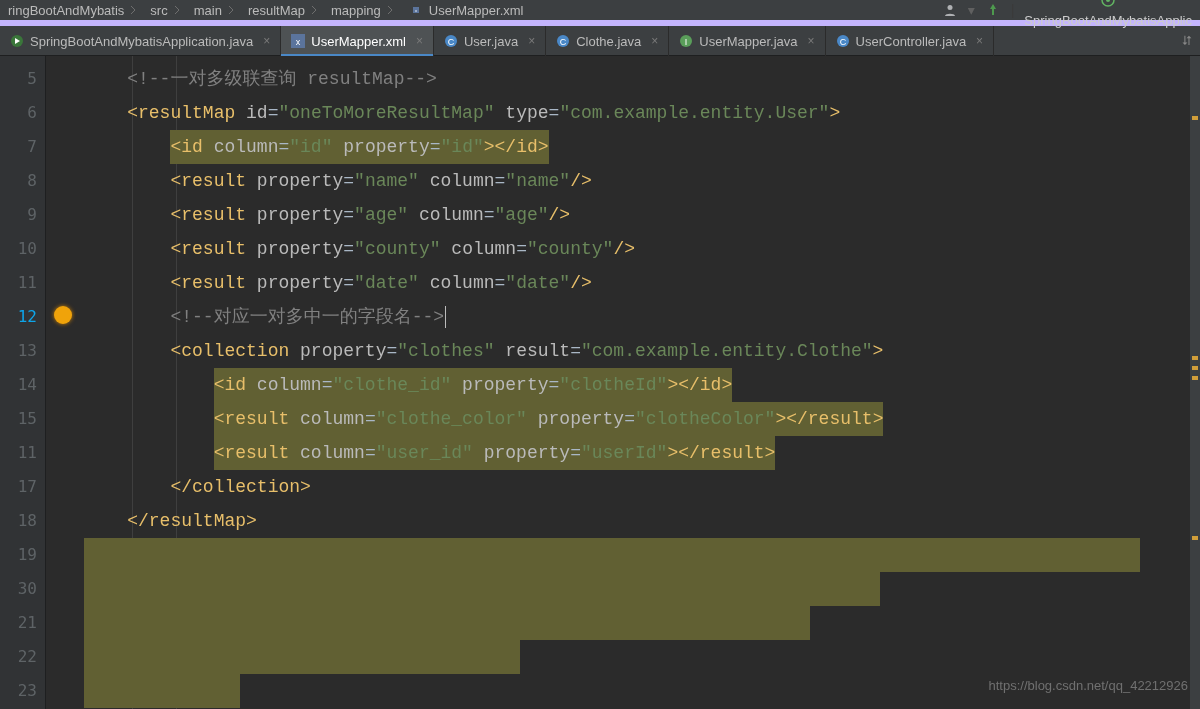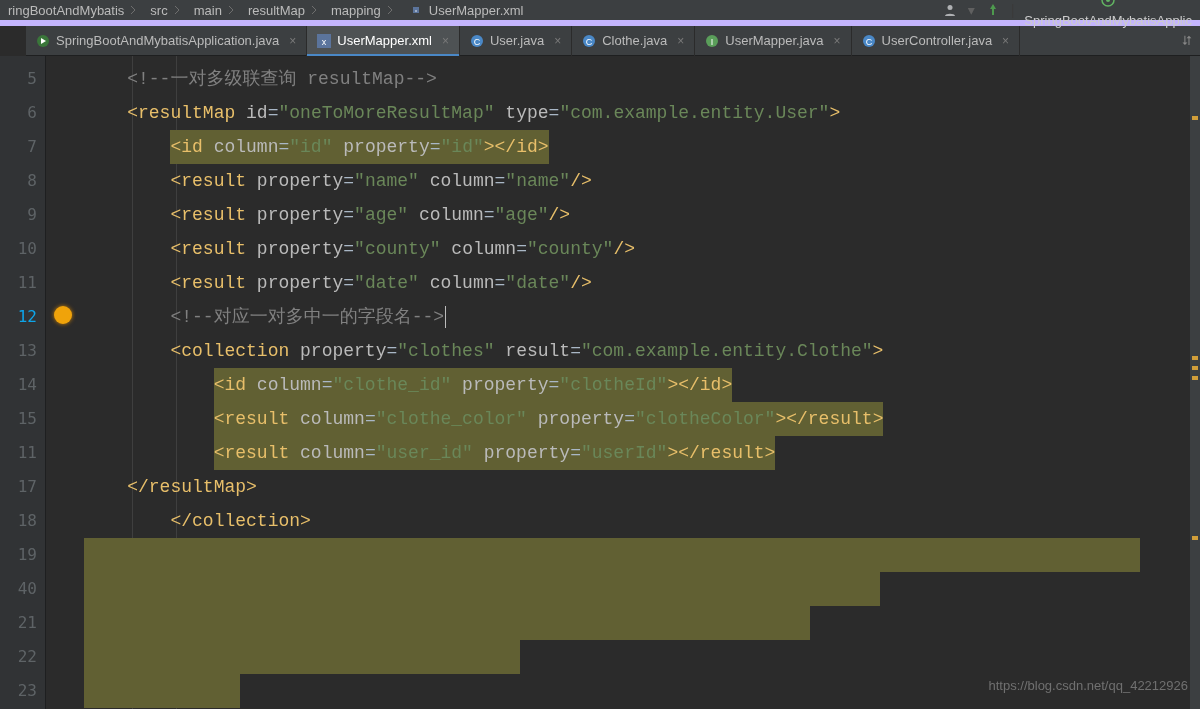--- a/index.html
+++ b/index.html
@@ -14,22 +14,22 @@
     display: flex; align-items: center; height: 26px;
     background: #3c3f41; border-bottom: 6px solid #c4b5fd;
     padding-left: 4px; color: #bbb;
   }
   .crumb { display: flex; align-items: center; padding: 0 4px; font-size: 13px; }
   .crumb svg { width: 6px; height: 10px; margin: 0 6px; }
   .top-right { margin-left: auto; display: flex; align-items: center; gap: 10px; padding-right: 8px; }
   .top-right .icon { width: 16px; height: 16px; display: flex; align-items: center; justify-content: center; color: #afb1b3; }
   .top-right .run-target { color: #ccc; font-size: 13px; display: flex; align-items: center; gap: 6px; flex-direction: column; }
   .tabs {
-    display: flex; align-items: center; height: 30px;
-    background: #3c3f41; border-bottom: 1px solid #1e1f20; margin-left: 26px;
+    display: flex; align-items: flex-start; height: 30px;
+    background: #3c3f41; border-bottom: 1px solid #1e1f20;
   }
   .tab {
     display: flex; align-items: center; gap: 6px; height: 30px;
     padding: 0 10px; font-size: 13px; color: #bbb;
     border-right: 1px solid #2b2b2b; position: relative;
   }
   .tab.active { background: #4e5254; color: #fff; }
   .tab.active::after {
     content: ""; position: absolute; left: 0; right: 0; bottom: 0;
     height: 2px; background: #4a88c7;
@@ -234,21 +234,21 @@
       <div class="ln">10</div>
       <div class="ln">11</div>
       <div class="ln current">12</div>
       <div class="ln">13</div>
       <div class="ln">14</div>
       <div class="ln">15</div>
       <div class="ln">11</div>
       <div class="ln">17</div>
       <div class="ln">18</div>
       <div class="ln">19</div>
-      <div class="ln">40</div>
+      <div class="ln">30</div>
       <div class="ln">21</div>
       <div class="ln">22</div>
       <div class="ln">23</div>
       <div class="ln">24</div>
     </div>
   <div class="foldcol">
     <div class="bulb"></div>
   </div>
 
   <div class="code">
@@ -273,23 +273,23 @@
     <div class="row">        <span class="cmt">&lt;!--对应一对多中一的字段名--&gt;</span><span class="caret"></span></div>
 
     <div class="row">        <span class="tag">&lt;collection</span> <span class="attr">property</span><span class="op">=</span><span class="str">"clothes"</span> <span class="attr">result</span><span class="op">=</span><span class="str">"com.example.entity.Clothe"</span><span class="tag">&gt;</span></div>
 
     <div class="row">            <span class="hl"><span class="tag">&lt;id</span> <span class="attr">column</span><span class="op">=</span><span class="str">"clothe_id"</span> <span class="attr">property</span><span class="op">=</span><span class="str">"clotheId"</span><span class="tag">&gt;</span><span class="tag">&lt;/id&gt;</span></span></div>
 
     <div class="row">            <span class="hl"><span class="tag">&lt;result</span> <span class="attr">column</span><span class="op">=</span><span class="str">"clothe_color"</span> <span class="attr">property</span><span class="op">=</span><span class="str">"clotheColor"</span><span class="tag">&gt;</span><span class="tag">&lt;/result&gt;</span></span></div>
 
     <div class="row">            <span class="hl"><span class="tag">&lt;result</span> <span class="attr">column</span><span class="op">=</span><span class="str">"user_id"</span> <span class="attr">property</span><span class="op">=</span><span class="str">"userId"</span><span class="tag">&gt;</span><span class="tag">&lt;/result&gt;</span></span></div>
 
+    <div class="row">        <span class="tag">&lt;/collection&gt;</span></div>
+
     <div class="row">    <span class="tag">&lt;/resultMap&gt;</span></div>
-
-    <div class="row">        <span class="tag">&lt;/collection&gt;</span></div>
 
     <div class="row"><span class="hl selrow" style="left:0;right:60px"></span>    <span class="tag">&lt;select</span> <span class="attr">id</span><span class="op">=</span><span class="str">"oneToMoreQuery"</span> <span class="attr">parameterType</span><span class="op">=</span><span class="str">"int"</span> <span class="attr">resultMap</span><span class="op">=</span><span class="str">"oneToMoreResultMap"</span><span class="tag">&gt;</span></div>
 
     <div class="row"><span class="hl selrow" style="left:0;right:320px"></span>        <span class="key">select</span><span class="txt"> id</span><span class="key">,</span><span class="txt"> name</span><span class="key">,</span><span class="txt"> age</span><span class="key">,</span><span class="txt"> county</span><span class="key">,</span><span class="txt"> date</span><span class="key">,</span><span class="txt"> clothe_id</span><span class="key">,</span><span class="txt"> clothe_color</span></div>
 
     <div class="row"><span class="hl selrow" style="left:0;right:390px"></span>        <span class="key">FROM</span><span class="txt"> users </span><span class="key">join</span><span class="txt"> clothes </span><span class="key">on</span><span class="txt"> users.id = clothes.user_id</span></div>
 
     <div class="row"><span class="hl selrow" style="left:0;right:680px"></span>        <span class="key">where</span><span class="txt"> users.id = #{id}</span></div>
 
     <div class="row"><span class="hl selrow" style="left:0;right:960px"></span>    <span class="tag">&lt;/select&gt;</span></div>

